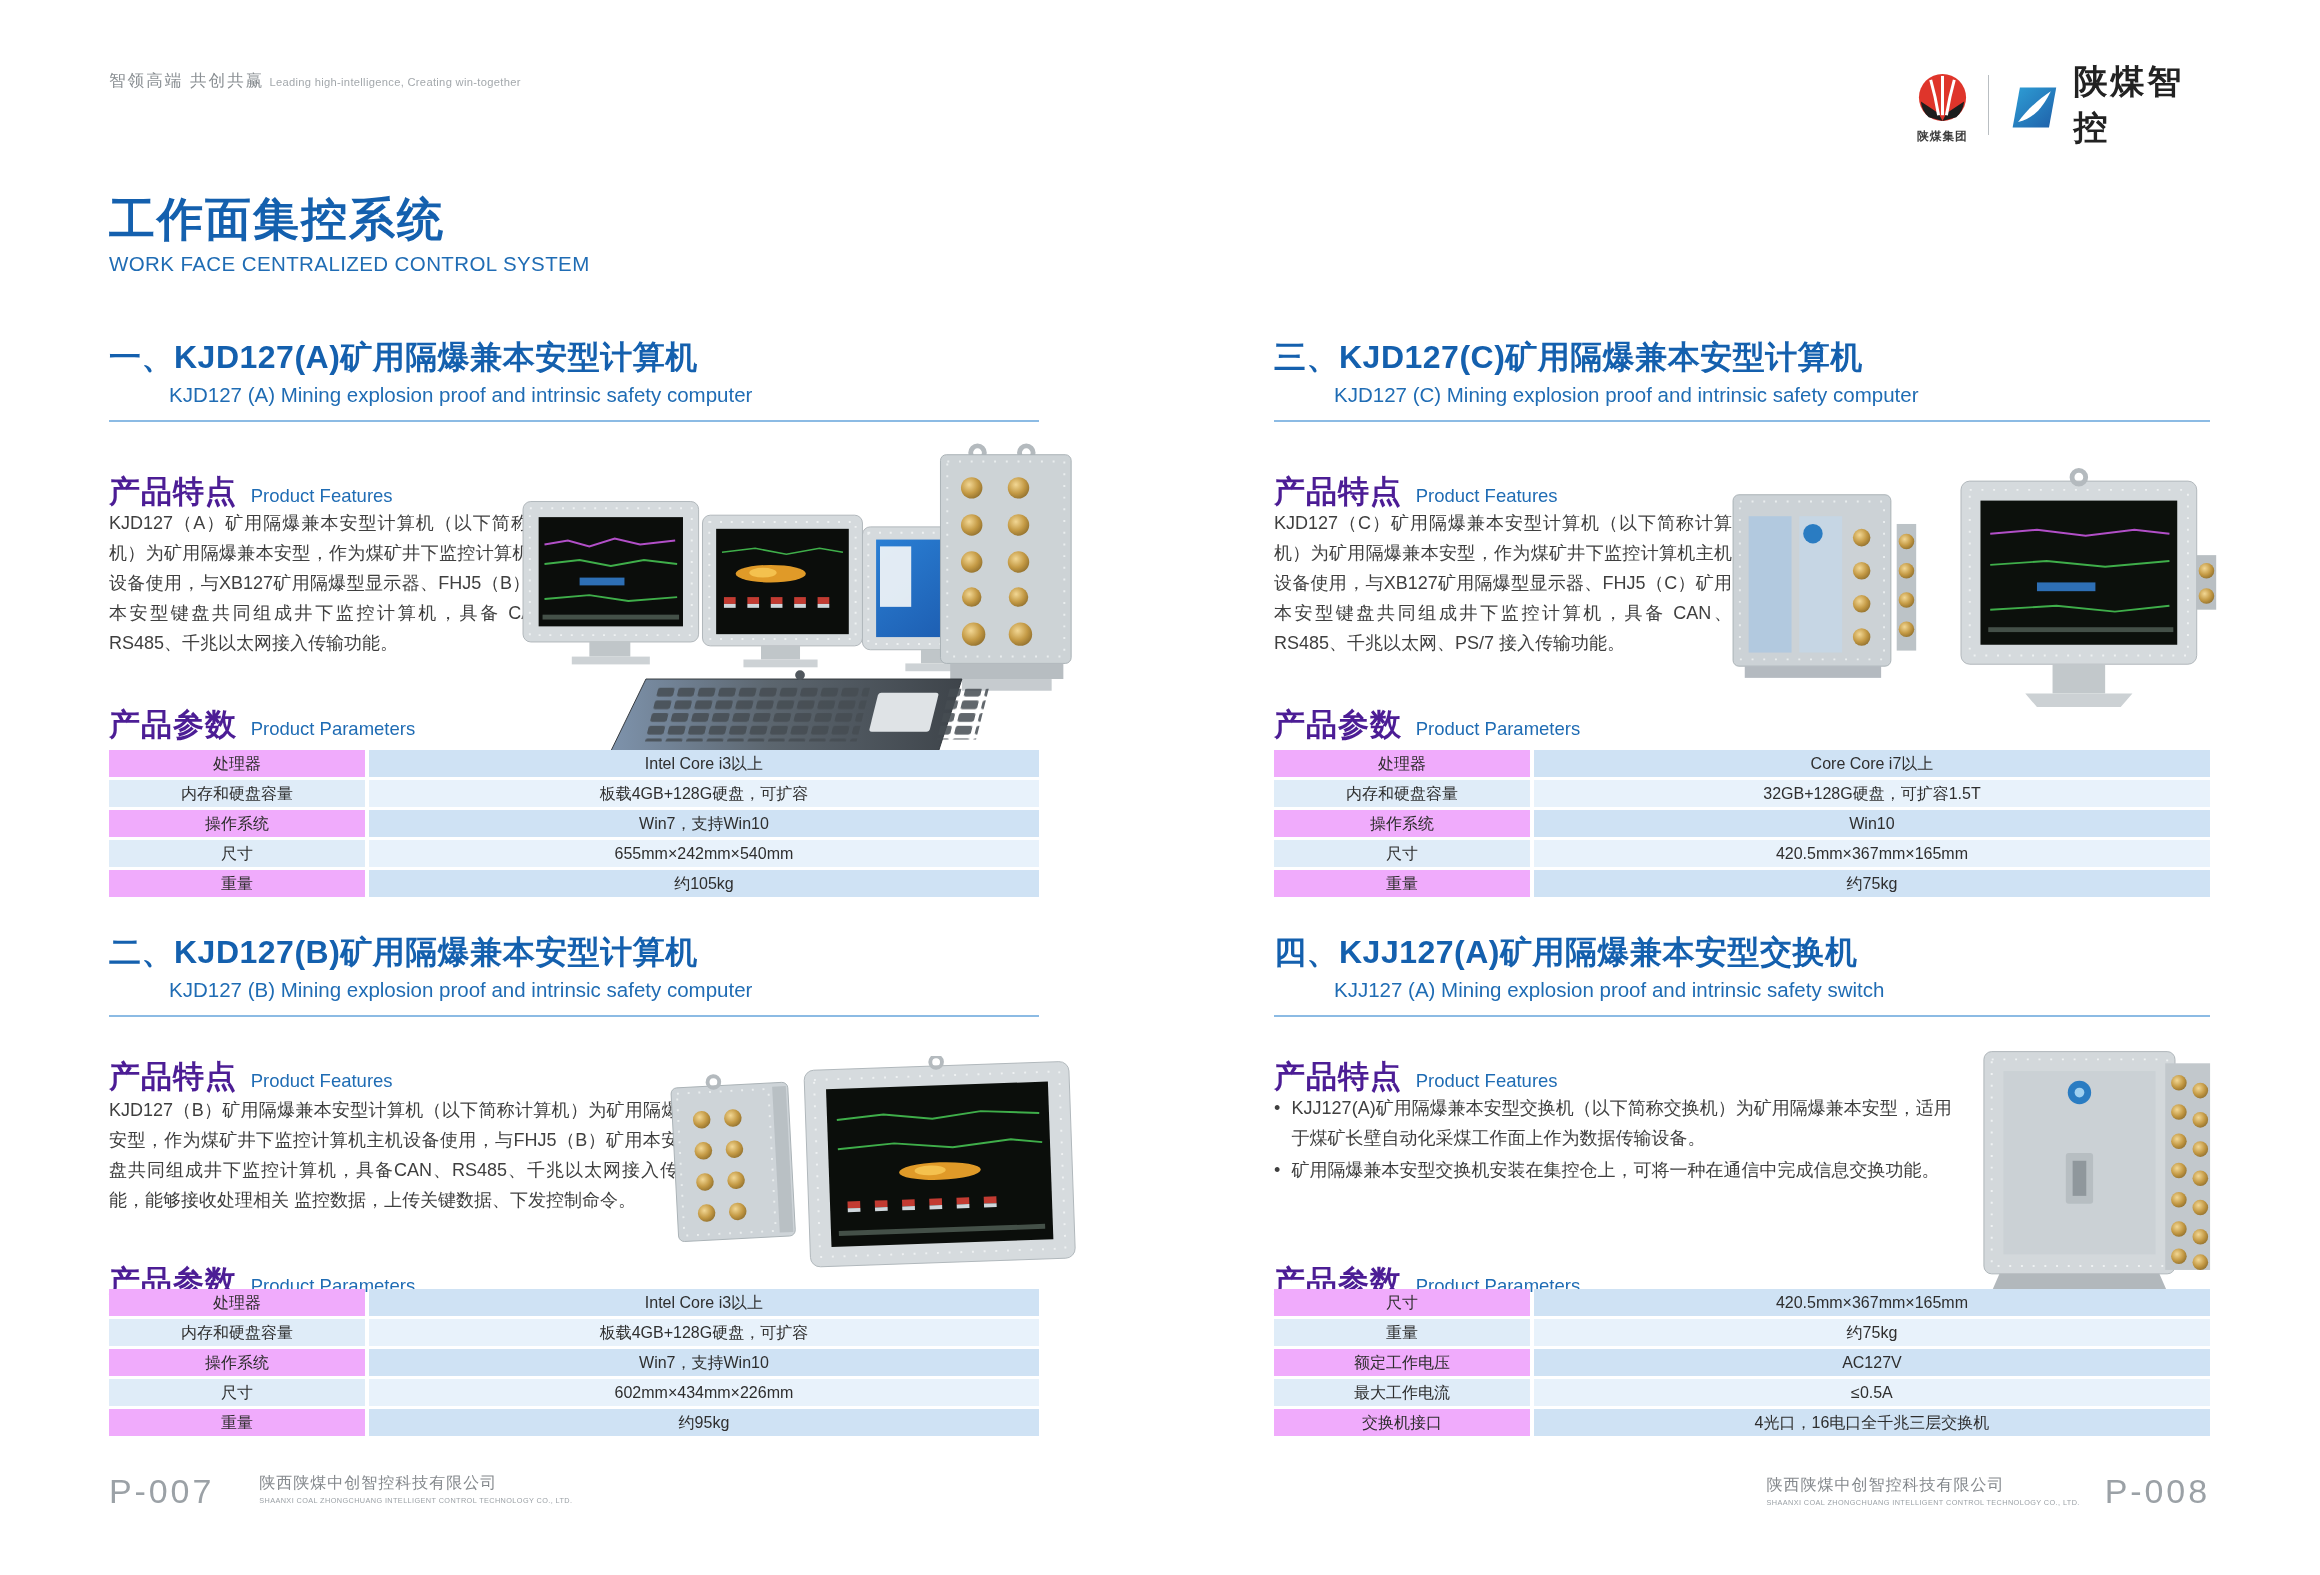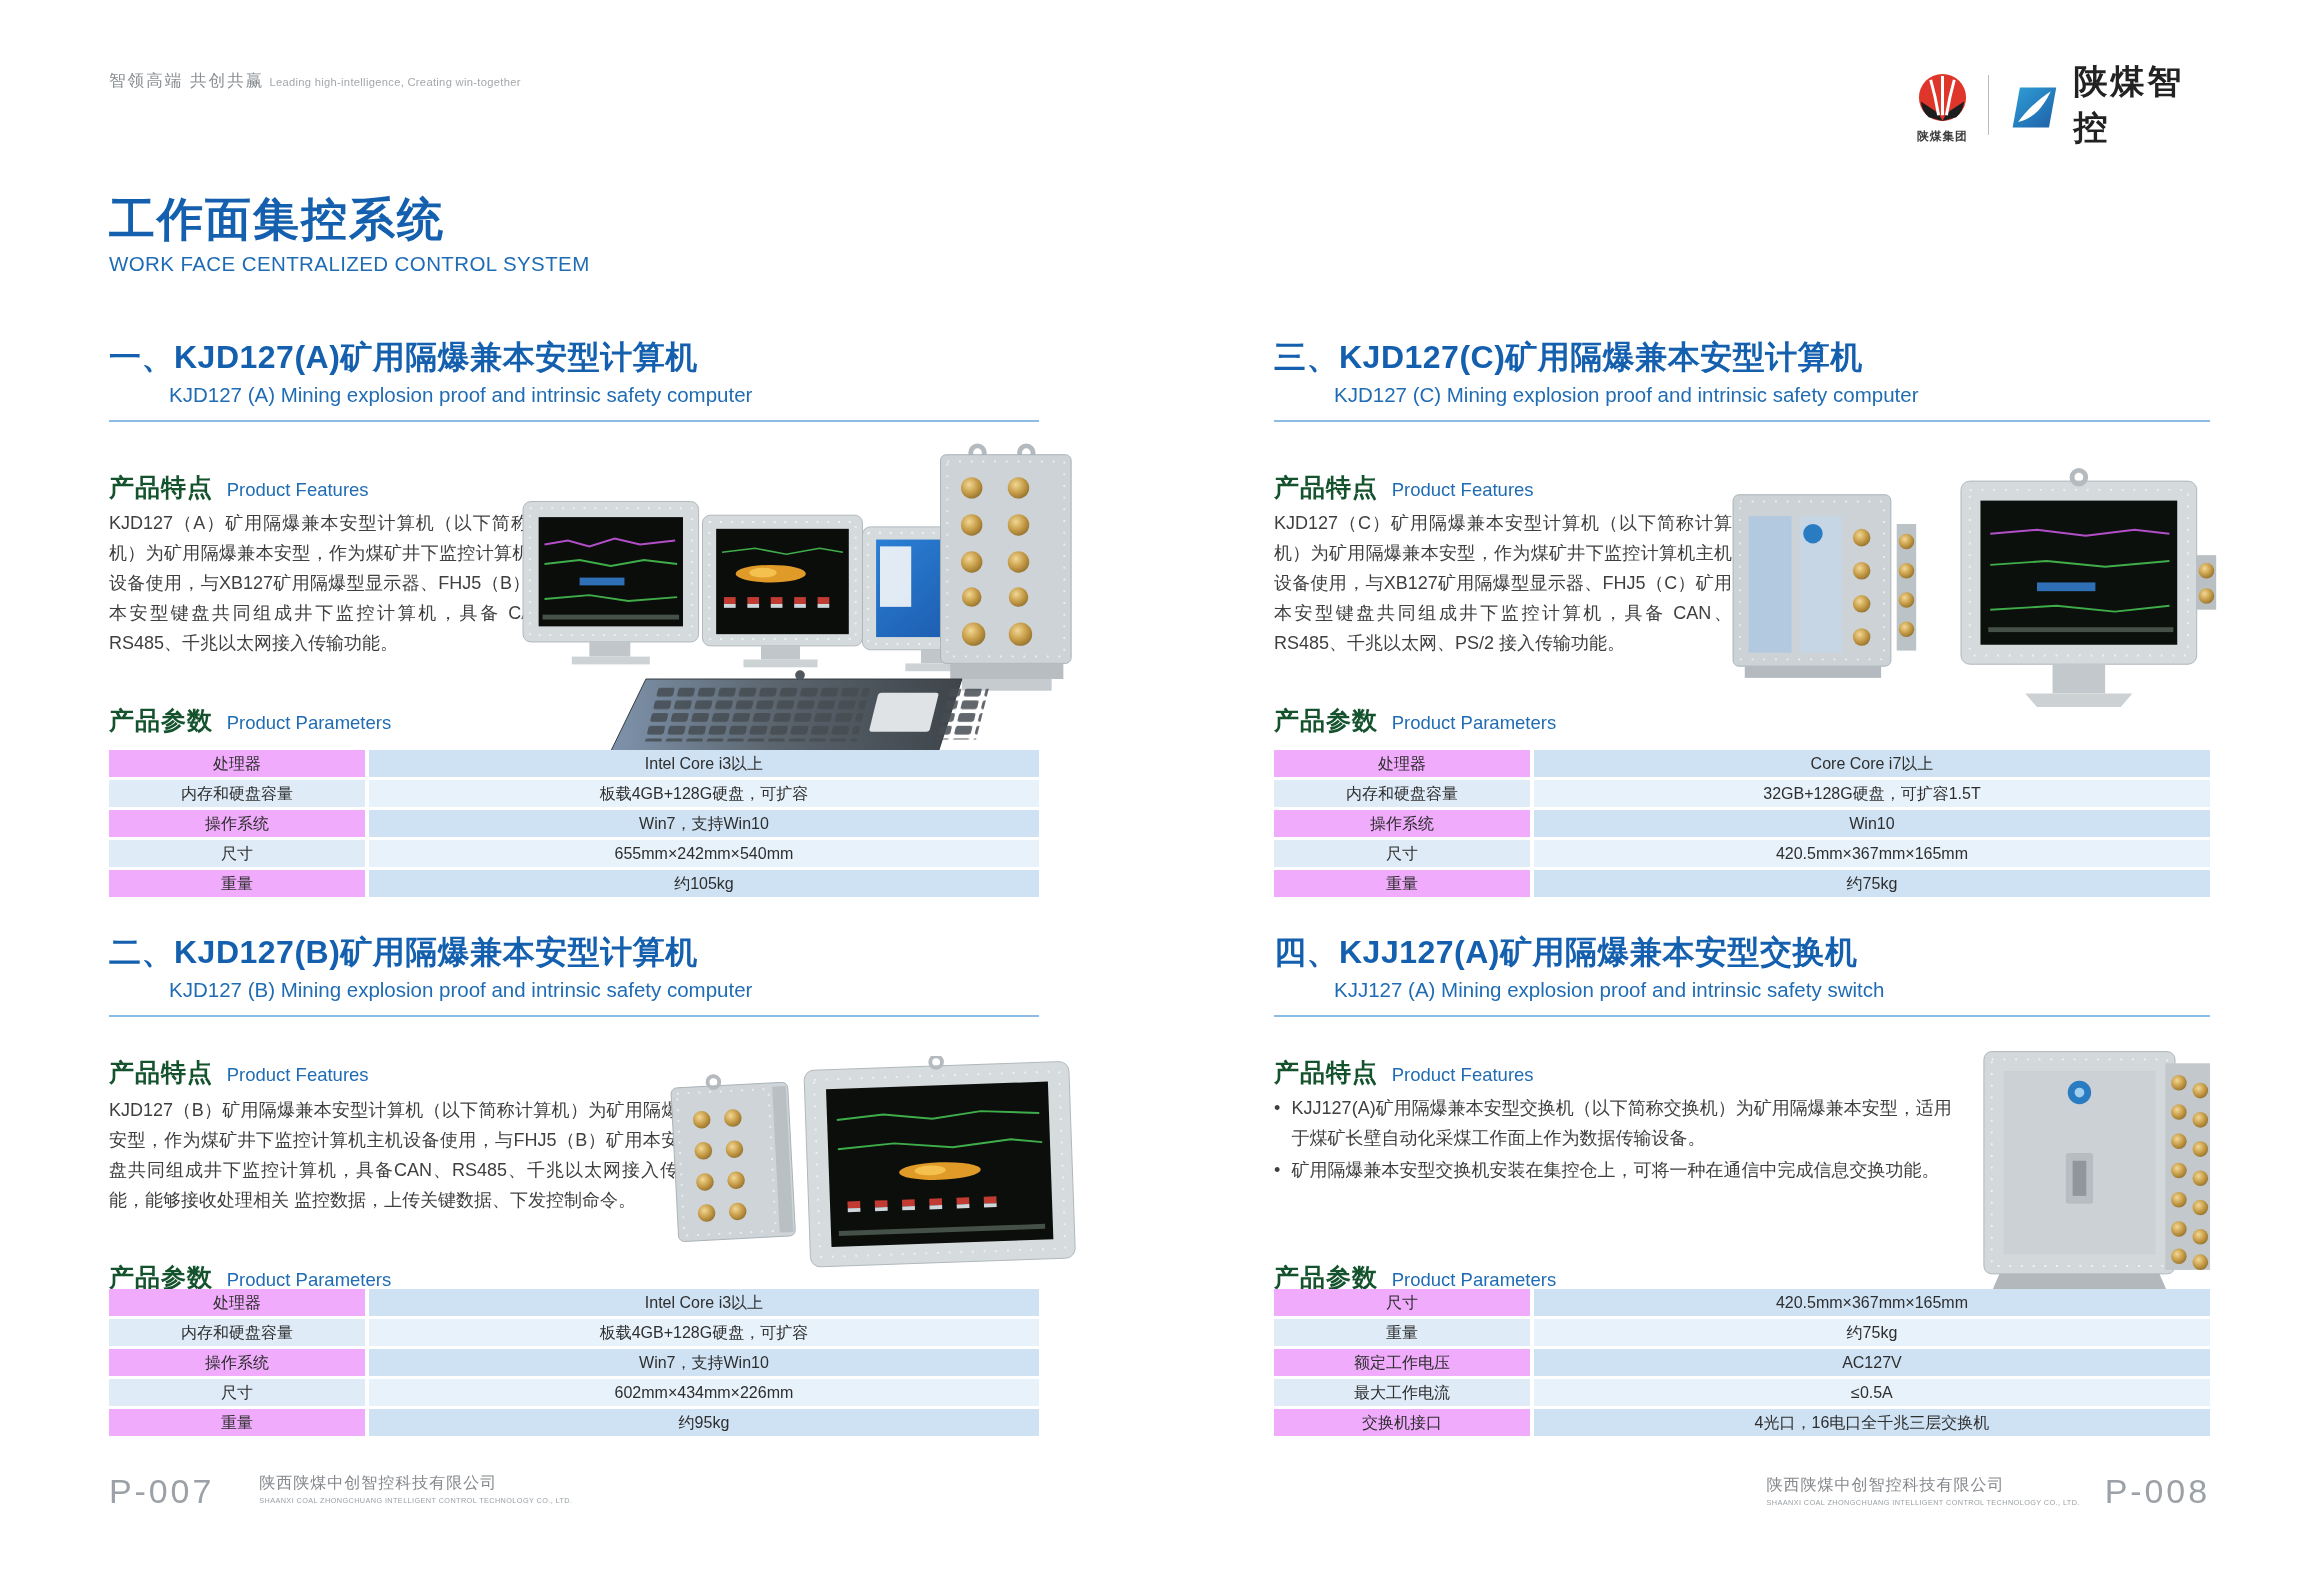--- a/index.html
+++ b/index.html
@@ -28,21 +28,21 @@
   
   .product { position:absolute; left:0; width:100%; }
   .s-top { top:336px; }
   .s-bot { top:931px; }
 
   .sec-title { position:absolute; top:0; left:0; font-size:32px; font-weight:bold; color:#1460ae; letter-spacing:0.5px; white-space:nowrap; }
   .sec-title-en { position:absolute; top:47px; left:60px; font-size:20.5px; color:#1f6cb4; }
   .rule { position:absolute; top:84px; left:0; width:100%; height:2px; background:#8cbbe4; }
 
   .blk-head { position:absolute; left:0; white-space:nowrap; }
-  .blk-head .cn { font-size:25px; font-weight:600; color:#14532d; letter-spacing:1px;margin-top:20px; }
+  .blk-head .cn { font-size:31px; font-weight:600; color:#4c1d95; letter-spacing:1px;margin-top:20px; }
   .blk-head .en { font-size:18.5px; color:#1f6cb4; margin-left:13.7px; }
   .feat-head { top:135px; }
   .s-bot .feat-head { top:125px; }
   .param-head { top:368px; }
   .s-bot .param-head { top:330px; }
 
   .feat-text { position:absolute; top:172px; left:0; font-size:18px; line-height:30px; color:#3f3f3f; text-align:justify; }
   .s-top .feat-text { width:458px; }
   #sec-b .feat-text { width:607px; top:164px; }
   .bullets { position:absolute; top:162px; left:0; width:694px; }
@@ -350,21 +350,21 @@
     </div>
 
     <section class="product s-top" id="sec-c">
       <h2 class="sec-title">三、KJD127(C)矿用隔爆兼本安型计算机</h2>
       <div class="sec-title-en">KJD127 (C) Mining explosion proof and intrinsic safety computer</div>
       <div class="rule"></div>
 
       <div class="blk-head feat-head">
         <span class="cn">产品特点</span><span class="en">Product Features</span>
       </div>
-      <p class="feat-text">KJD127（C）矿用隔爆兼本安型计算机（以下简称计算机）为矿用隔爆兼本安型，作为煤矿井下监控计算机主机设备使用，与XB127矿用隔爆型显示器、FHJ5（C）矿用本安型键盘共同组成井下监控计算机，具备 CAN、RS485、千兆以太网、PS/2 接入传输功能。</p>
+      <p class="feat-text">KJD127（C）矿用隔爆兼本安型计算机（以下简称计算机）为矿用隔爆兼本安型，作为煤矿井下监控计算机主机设备使用，与XB127矿用隔爆型显示器、FHJ5（C）矿用本安型键盘共同组成井下监控计算机，具备 CAN、RS485、千兆以太网、PS/7 接入传输功能。</p>
 
       <svg class="pimg" id="img-c" viewBox="0 0 542 308">
         <g>
           <rect x="18" y="48" width="162" height="176" rx="6" fill="#ccd2d6" stroke="#a9b1b5"></rect>
           <rect x="25" y="55" width="148" height="162" fill="none" stroke="#e9edee" stroke-width="2" stroke-dasharray="2 10"></rect>
           <rect x="34" y="70" width="44" height="140" fill="#a9c6e2" opacity="0.75"></rect>
           <rect x="86" y="70" width="44" height="140" fill="#c2d8ec" opacity="0.6"></rect>
           <circle cx="100" cy="88" r="10" fill="#2a7cc2"></circle>
           <circle cx="150" cy="92" r="9" fill="url(#brass)"></circle>
           <circle cx="150" cy="126" r="9" fill="url(#brass)"></circle>

